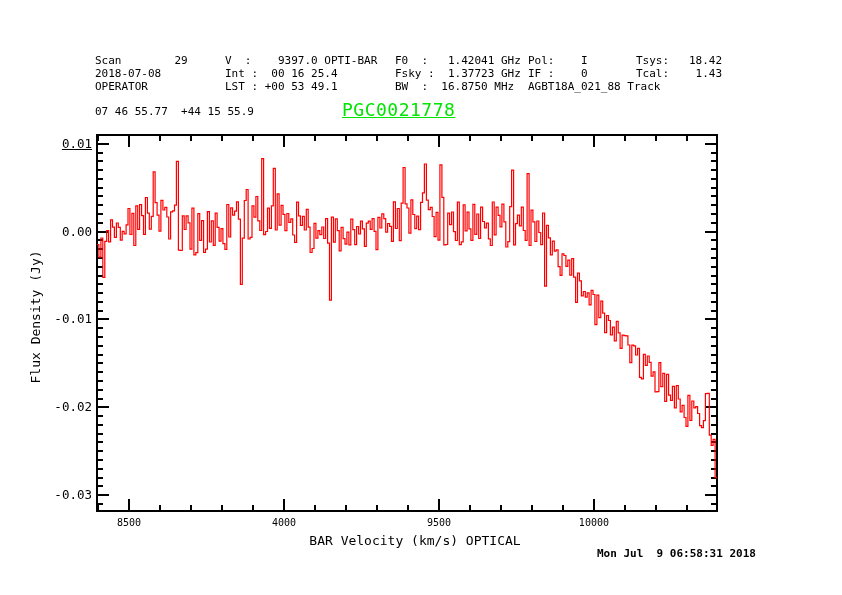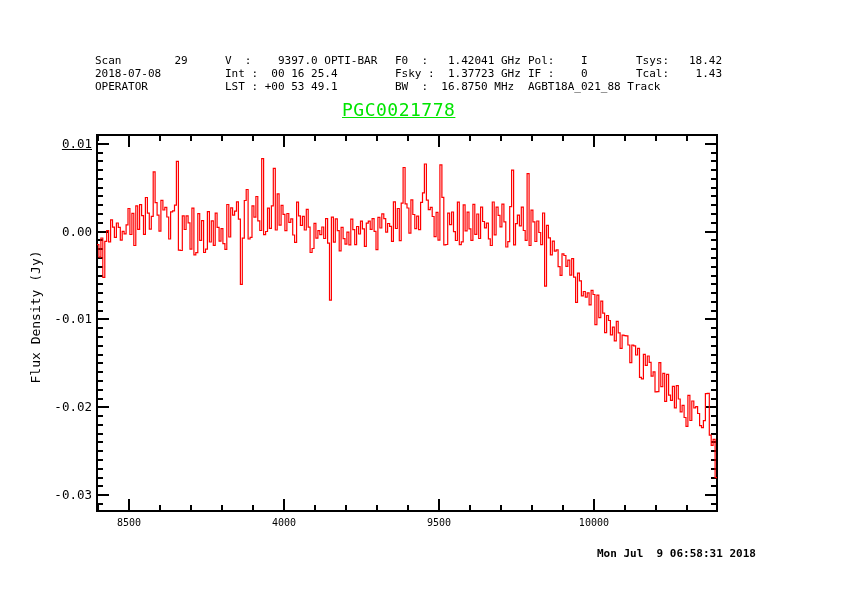--- a/index.html
+++ b/index.html
@@ -31,20 +31,21 @@
   <span class="hdr" style="left:225px;top:67px">Int :  00 16 25.4</span>
   <span class="hdr" style="left:395px;top:67px">Fsky :  1.37723 GHz</span>
   <span class="hdr" style="left:528px;top:67px">IF :    0</span>
   <span class="hdr" style="left:636px;top:67px">Tcal:    1.43</span>
 
   <span class="hdr" style="left:95px;top:80px">OPERATOR</span>
   <span class="hdr" style="left:225px;top:80px">LST : +00 53 49.1</span>
   <span class="hdr" style="left:395px;top:80px">BW  :  16.8750 MHz</span>
   <span class="hdr" style="left:528px;top:80px">AGBT18A_021_88 Track</span>
 
+  <span class="coords" style="left:95px;top:105px">07 46 55.77  +44 15 55.9</span>
   <span class="srcname" style="left: 342px; top: 99px; color: rgb(0, 228, 0); text-decoration: underline;">PGC0021778</span>
 
   <svg id="plot" width="842" height="595">
       <rect x="97" y="135" width="620" height="376" fill="none" stroke="#000000" stroke-width="2" shape-rendering="crispEdges"></rect>
       <line x1="128.93" y1="511" x2="128.93" y2="499" stroke="#000000" stroke-width="2" shape-rendering="crispEdges"></line>
       <line x1="128.93" y1="135" x2="128.93" y2="147" stroke="#000000" stroke-width="2" shape-rendering="crispEdges"></line>
       <line x1="283.93" y1="511" x2="283.93" y2="499" stroke="#000000" stroke-width="2" shape-rendering="crispEdges"></line>
       <line x1="283.93" y1="135" x2="283.93" y2="147" stroke="#000000" stroke-width="2" shape-rendering="crispEdges"></line>
       <line x1="438.93" y1="511" x2="438.93" y2="499" stroke="#000000" stroke-width="2" shape-rendering="crispEdges"></line>
       <line x1="438.93" y1="135" x2="438.93" y2="147" stroke="#000000" stroke-width="2" shape-rendering="crispEdges"></line>
@@ -179,16 +180,17 @@
       <span class="xticklab" style="left: 593.93px; top: 517px;">10000</span>
     </div>
   <div id="yticks">
       <span class="yticklab" style="left: 40px; top: 135.785px; text-decoration: underline;">0.01</span>
       <span class="yticklab" style="left: 40px; top: 223.636px; text-align: right;">0.00</span>
       <span class="yticklab" style="left: 40px; top: 311.486px;">-0.01</span>
       <span class="yticklab" style="left: 40px; top: 399.336px;">-0.02</span>
       <span class="yticklab" style="left: 40px; top: 487.187px;">-0.03</span>
     </div>
 
+  <span class="xlabel" style="left:415px;top:533px">BAR Velocity (km/s) OPTICAL</span>
   <span class="ylabel" style="left:-25px;top:316px;width:120px;text-align:center">Flux Density (Jy)</span>
 
   <span class="stamp" style="left:597px;top:547px">Mon Jul  9 06:58:31 2018</span>
 </div>
 
 </body></html>

